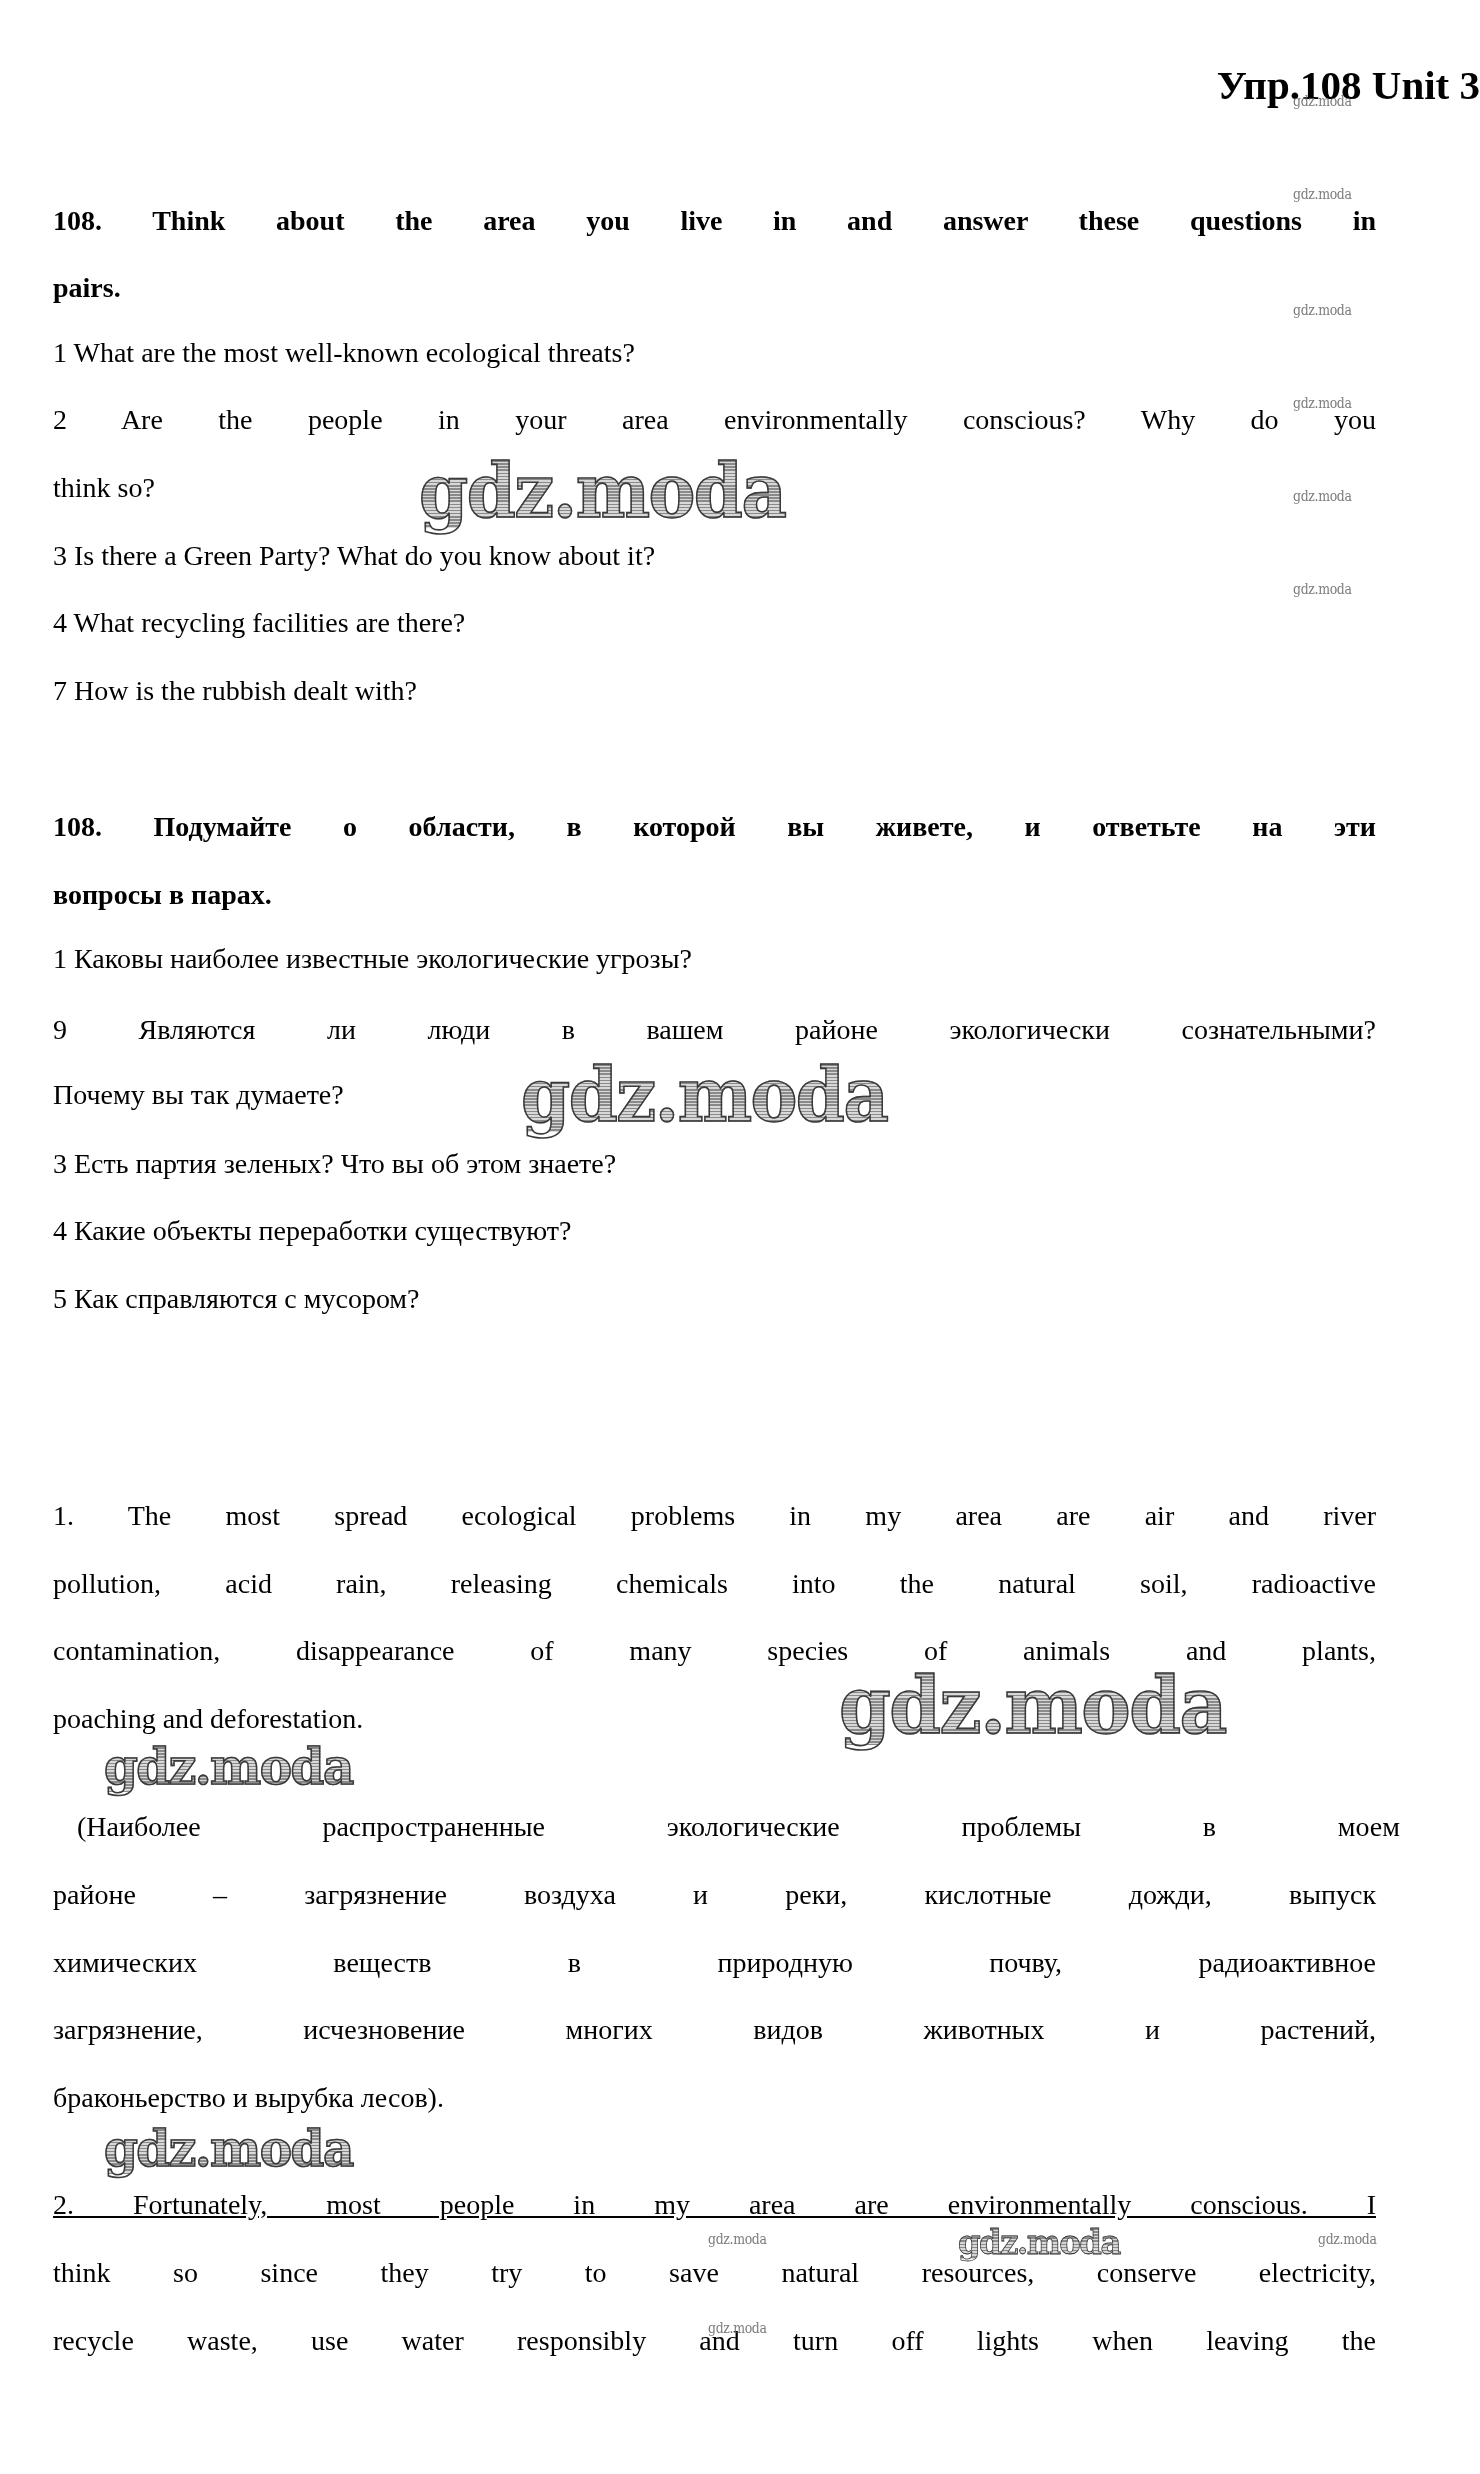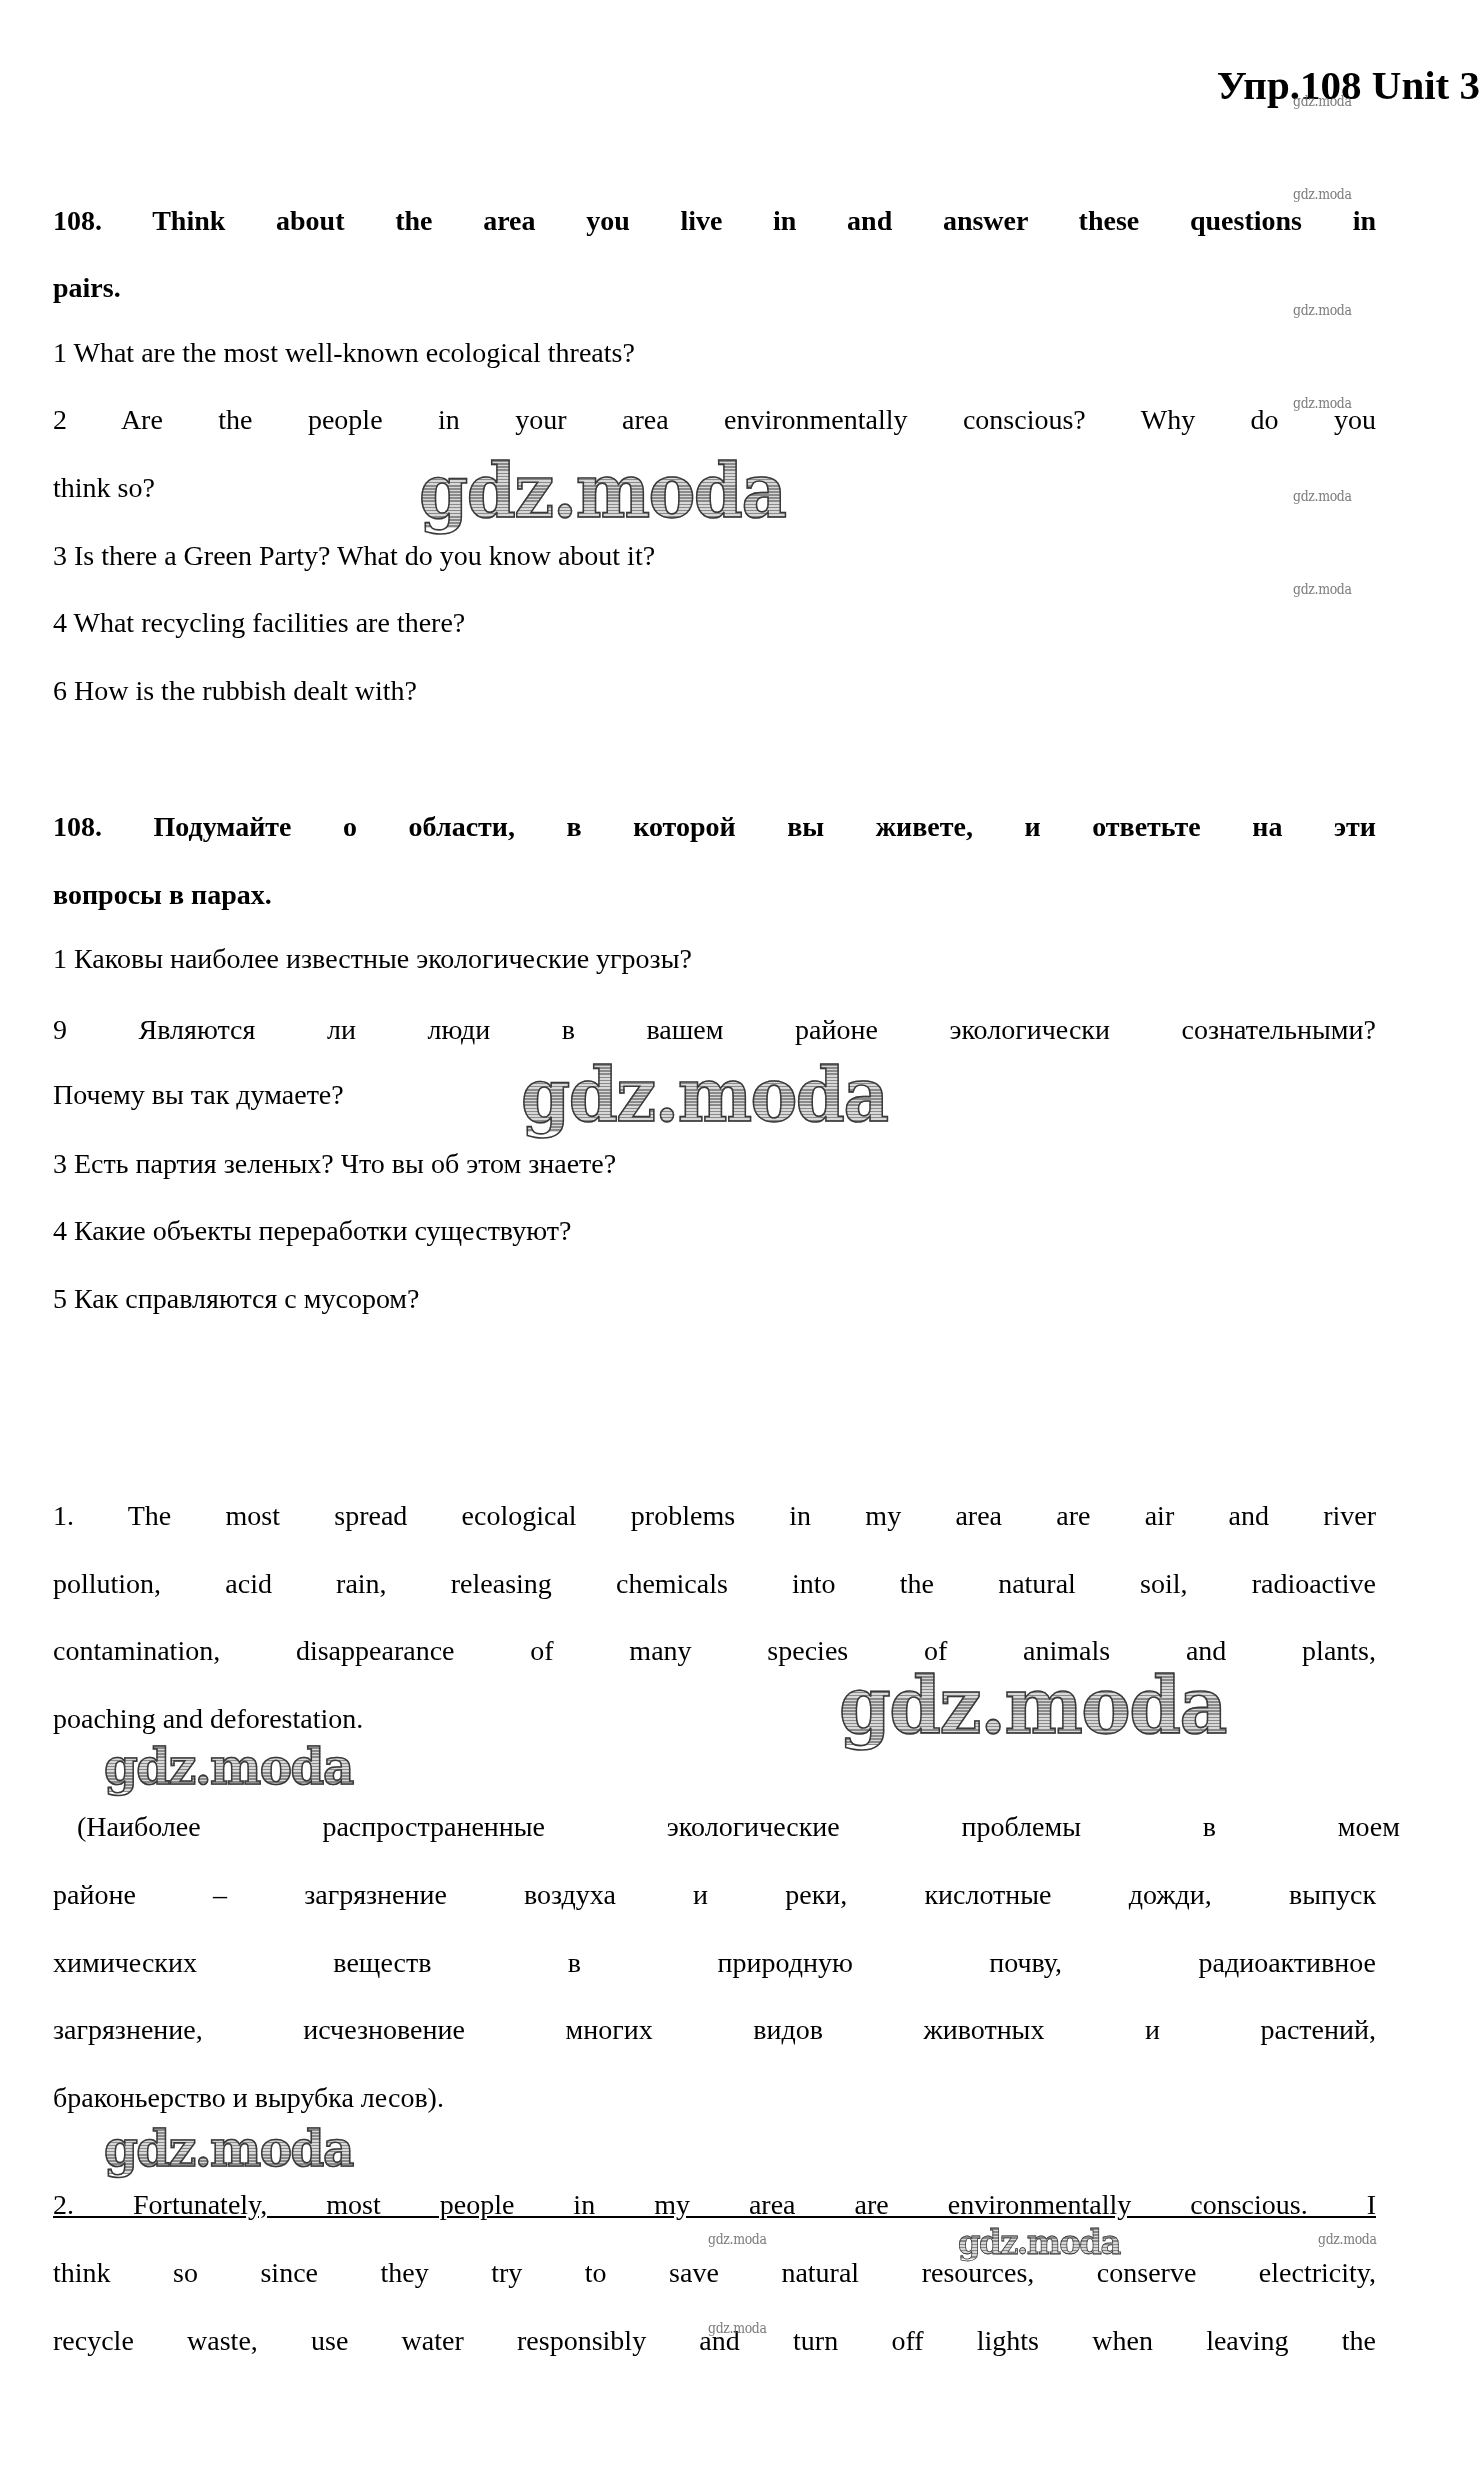--- a/index.html
+++ b/index.html
@@ -33,21 +33,21 @@
 <div class="wm-small" style="left:1293px; top:581px;">gdz.moda</div>
 
 <div>
   <div class="line just bold" style="top:197px;">108. Think about the area you live in and answer these questions in</div>
   <div class="line bold" style="top:264px;">pairs.</div>
   <div class="line" style="top:329px;">1 What are the most well-known ecological threats?</div>
   <div class="line just" style="top:396px;">2 Are the people in your area environmentally conscious? Why do you</div>
   <div class="line" style="top:464px;">think so?</div>
   <div class="line" style="top:532px;">3 Is there a Green Party? What do you know about it?</div>
   <div class="line" style="top:599px;">4 What recycling facilities are there?</div>
-  <div class="line" style="top:667px;">6 How is the rubbish dealt with?</div>
+  <div class="line" style="top:667px;">7 How is the rubbish dealt with?</div>
 </div>
 
 <div class="wm-big" style="left:419px; top:454px; font-size:74px; transform:scaleX(0.95);">gdz.moda</div>
 
 <div>
   <div class="line just bold" style="top:803px;">108. Подумайте о области, в которой вы живете, и ответьте на эти</div>
   <div class="line bold" style="top:871px;">вопросы в парах.</div>
   <div class="line" style="top:935px;">1 Каковы наиболее известные экологические угрозы?</div>
   <div class="line just" style="top:1006px;">9 Являются ли люди в вашем районе экологически сознательными?</div>
   <div class="line" style="top:1071px;">Почему вы так думаете?</div>

